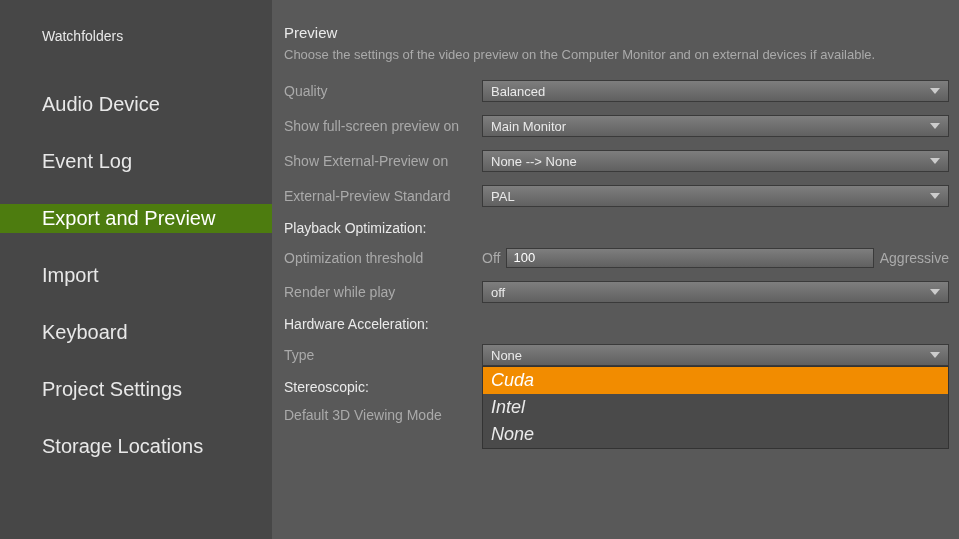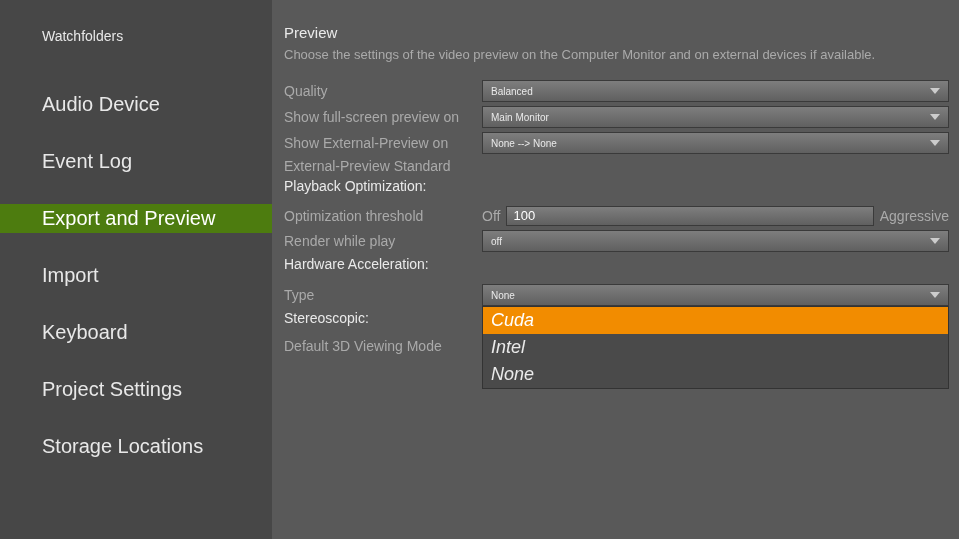--- a/index.html
+++ b/index.html
@@ -5,28 +5,28 @@
     * { box-sizing: border-box; margin: 0; padding: 0; }
     body { font-family: Arial, sans-serif; font-size: 14px; background: #595959; color: #ddd; width: 959px; height: 539px; overflow: hidden; }
     .wrap { display: flex; height: 100%; }
     .sidebar { width: 272px; background: #474747; padding-top: 24px; }
     .sidebar-heading { color: #e8e8e8; font-size: 14px; padding: 4px 0 18px 42px; font-weight: normal; }
     .sidebar-item { color: #e8e8e8; font-size: 20px; padding: 3px 12px 3px 42px; cursor: pointer; margin-top: 28px; }
     .sidebar-item.active { background: #4d7c0f; color: #fff; }
     .main { flex: 1; padding: 24px 10px 0 12px; }
     .panel-title { color: #eaeaea; font-size: 15px; margin-bottom: 6px; font-weight: normal; }
     .panel-sub { color: #aaaaaa; font-size: 13px; margin-bottom: 18px; }
-    .row { display: flex; align-items: center; margin-bottom: 4px; }
+    .row { display: flex; align-items: center; margin-bottom: 13px; }
     .row .label { width: 198px; color: #aaa; font-size: 14px; flex-shrink: 0; }
     .section-h { color: #eaeaea; font-size: 14px; margin-bottom: 12px; font-weight: normal; }
     .select {
       flex: 1; height: 22px; line-height: 22px;
       background: linear-gradient(to bottom, #7e7e7e, #606060);
       border: 1px solid #3a3a3a; color: #eaeaea; padding: 0 8px;
-      position: relative; cursor: pointer; font-size: 10px;
+      position: relative; cursor: pointer; font-size: 13px;
     }
     .select::after {
       content: ""; position: absolute; right: 8px; top: 50%;
       transform: translateY(-50%);
       width: 0; height: 0;
       border-left: 5px solid transparent;
       border-right: 5px solid transparent;
       border-top: 6px solid #ccc;
     }
     .slider-row { display:flex; align-items:center; flex:1; gap:6px; }
@@ -81,20 +81,23 @@
 
     <div class="row">
       <div class="label">Show External-Preview on</div>
       <div class="select">
         <span>None --&gt; None</span>
       </div>
     </div>
 
     <div class="row">
       <div class="label">External-Preview Standard</div>
+      <div class="select">
+        <span>PAL</span>
+      </div>
     </div>
 
     <div class="section-h">Playback Optimization:</div>
 
     <div class="row">
       <div class="label">Optimization threshold</div>
       <div class="slider-row">
         <span class="slider-cap">Off</span>
         <div class="slider-track">
           <span class="slider-value">100</span>

